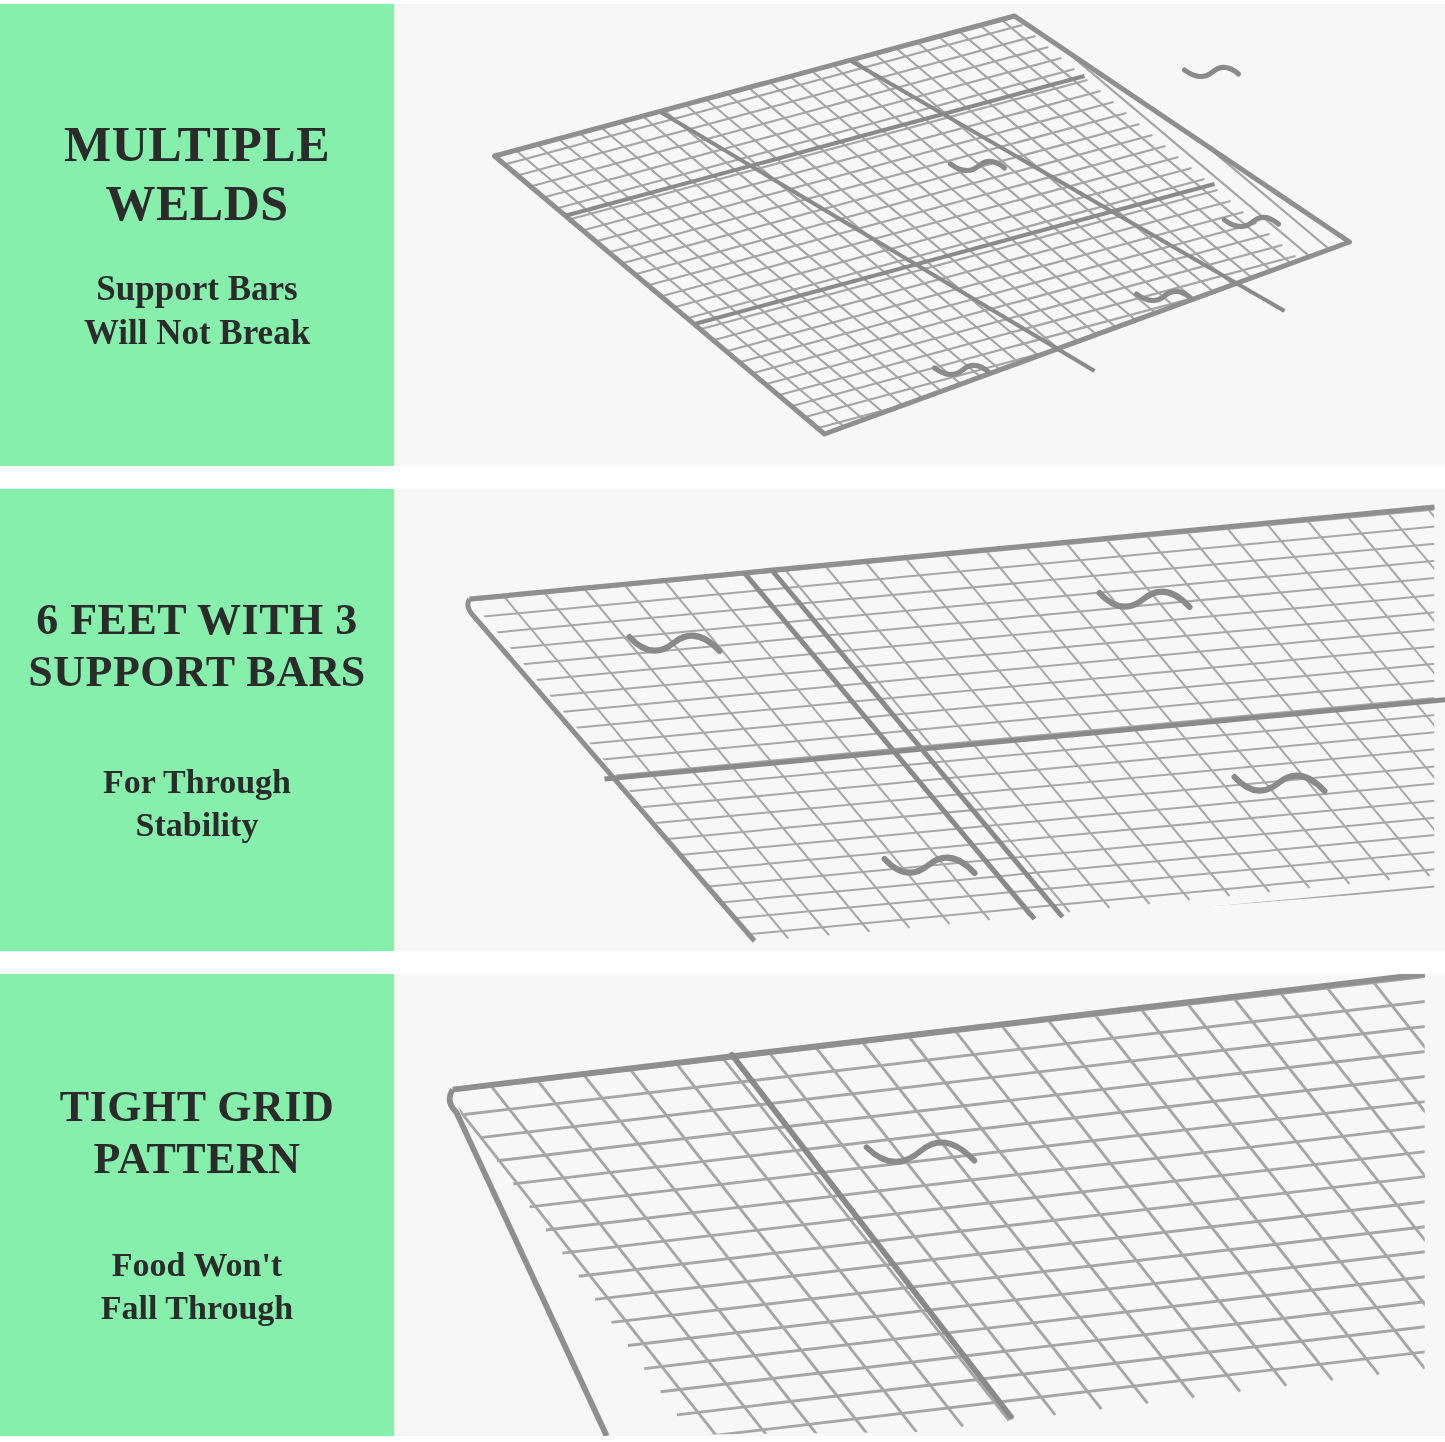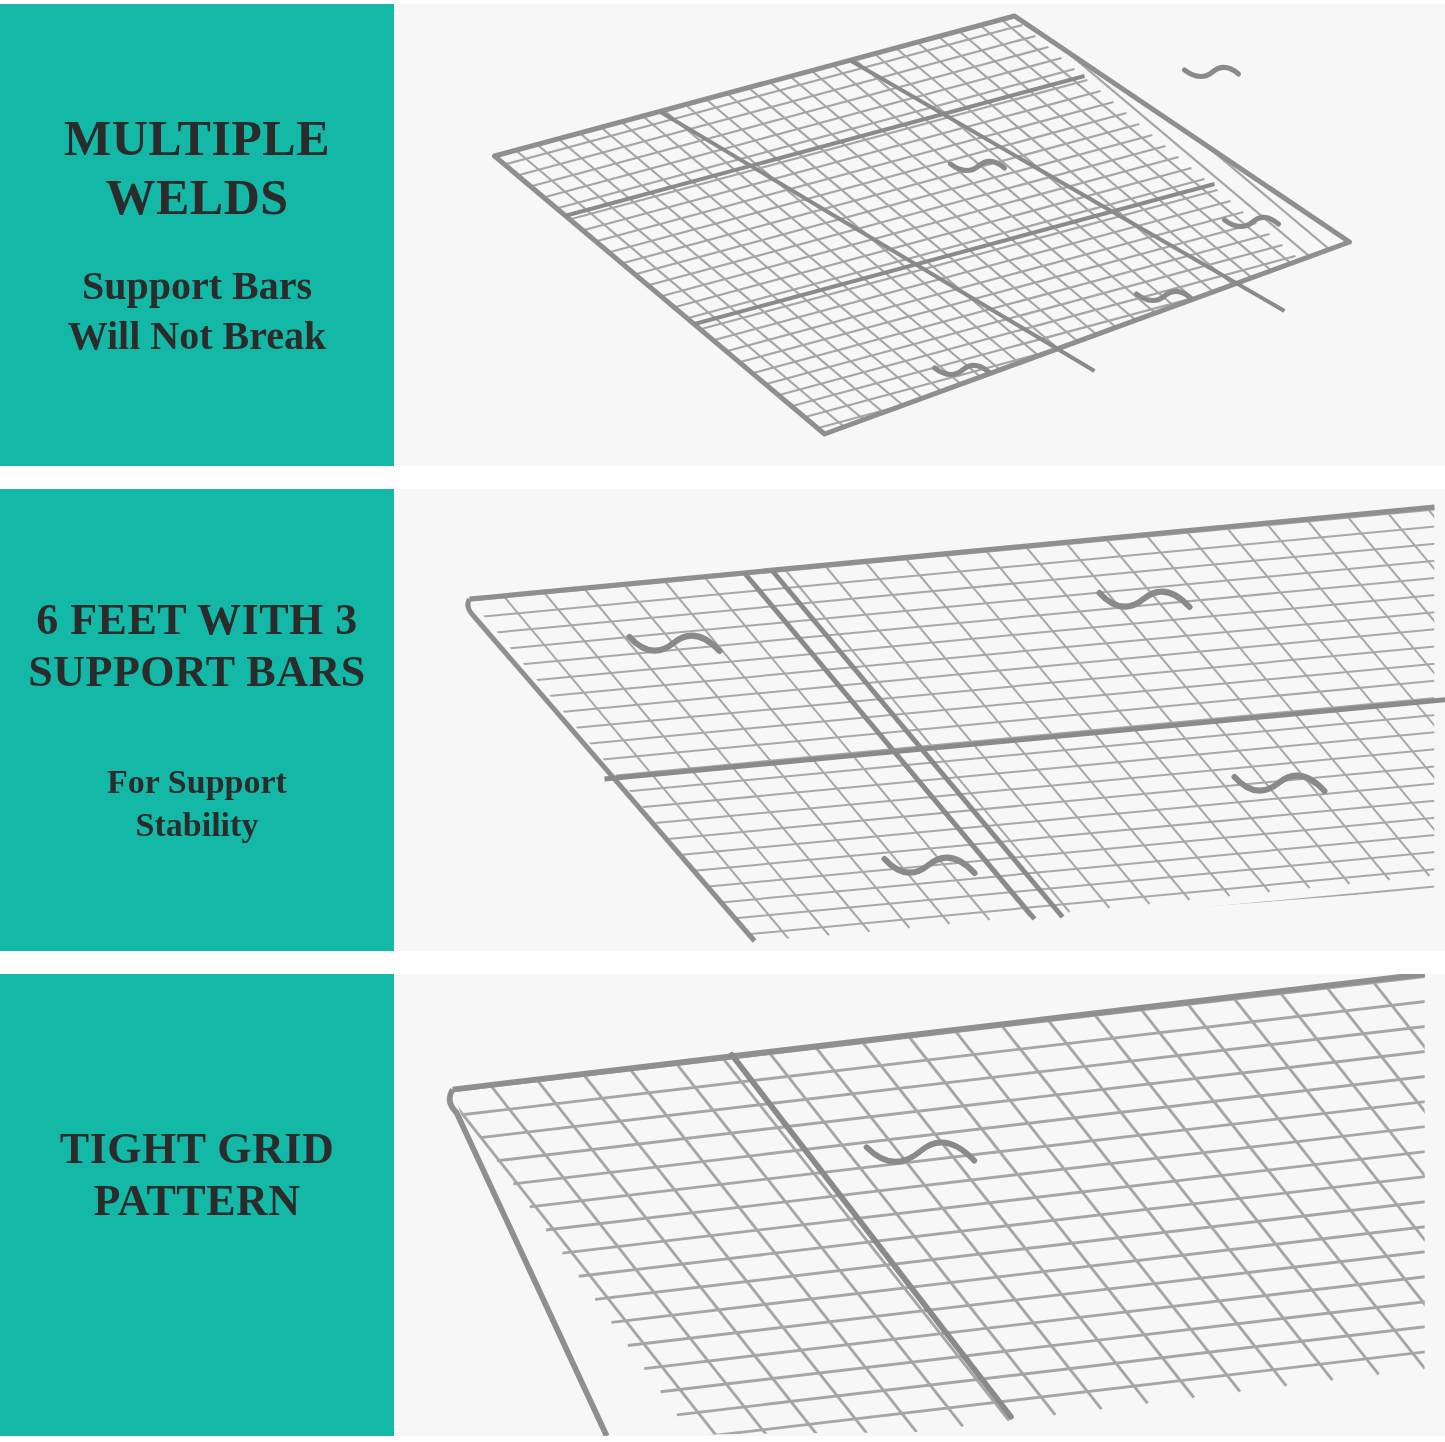--- a/index.html
+++ b/index.html
@@ -28,21 +28,21 @@
     position: relative;
     display: flex;
     flex-direction: row;
     height: 462px;
     width: 1445px;
     box-sizing: border-box;
   }
   .panel-text {
     width: 394px;
     min-width: 394px;
-    background: #14b8a6;
+    background: #86efac;
     display: flex;
     flex-direction: column;
     align-items: center;
     justify-content: center;
     box-sizing: border-box;
     padding: 10px 18px;
   }
   .panel-image {
     flex: 1;
     background: #f7f7f7;
@@ -59,21 +59,21 @@
   }
   .sub {
     font-family: "Liberation Serif", serif;
     font-weight: bold;
     color: #2b2b2b;
     text-align: center;
     line-height: 1.25;
   }
   
   .p1 .headline { font-size: 50px; margin-bottom: 34px; }
-  .p1 .sub { font-size: 40px; }
+  .p1 .sub { font-size: 35px; }
   
   .p2 .headline { font-size: 44px; margin-bottom: 64px; }
   .p2 .sub { font-size: 34px; }
   
   .p3 .headline { font-size: 44px; margin-bottom: 60px; }
   .p3 .sub { font-size: 34px; }
 
   .rack-svg { display: block; width: 100%; height: 100%; }
 </style>
 </head>
@@ -176,21 +176,21 @@
           <path d="M540,364 q16,12 28,2 q12,-10 26,2"></path>
         </g>
       </svg>
     </div>
   </section>
 
   <section class="panel p2">
     <div class="panel-text">
       <div class="headline">6 FEET WITH 3 SUPPORT BARS</div>
       <div class="sub">
-        <div>For Support</div>
+        <div>For Through</div>
         <div>Stability</div>
       </div>
     </div>
     <div class="panel-image">
       <svg class="rack-svg" viewBox="0 0 1050 462" preserveAspectRatio="xMidYMid meet">
         <defs>
           <clipPath id="clip2">
             <polygon points="75,110 1040,18 1040,400 360,452"></polygon>
           </clipPath>
         </defs>
@@ -264,20 +264,24 @@
           <path d="M430,330 q22,24 44,6 q22,-18 46,8" transform="translate(60,40)"></path>
           <path d="M900,258 q22,24 44,6 q22,-18 46,8" transform="translate(-60,30)"></path>
         </g>
       </svg>
     </div>
   </section>
 
   <section class="panel p3">
     <div class="panel-text">
       <div class="headline">TIGHT GRID PATTERN</div>
+      <div class="sub">
+        <div>Food Won't</div>
+        <div>Fall Through</div>
+      </div>
     </div>
     <div class="panel-image">
       <svg class="rack-svg" viewBox="0 0 1050 480" preserveAspectRatio="xMidYMid meet">
         <defs>
           <clipPath id="clip3">
             <polygon points="40,120 1050,0 1050,470 160,480"></polygon>
           </clipPath>
         </defs>
         <g clip-path="url(#clip3)" stroke="#a6a6a6" stroke-width="3" fill="none">
           <g>

